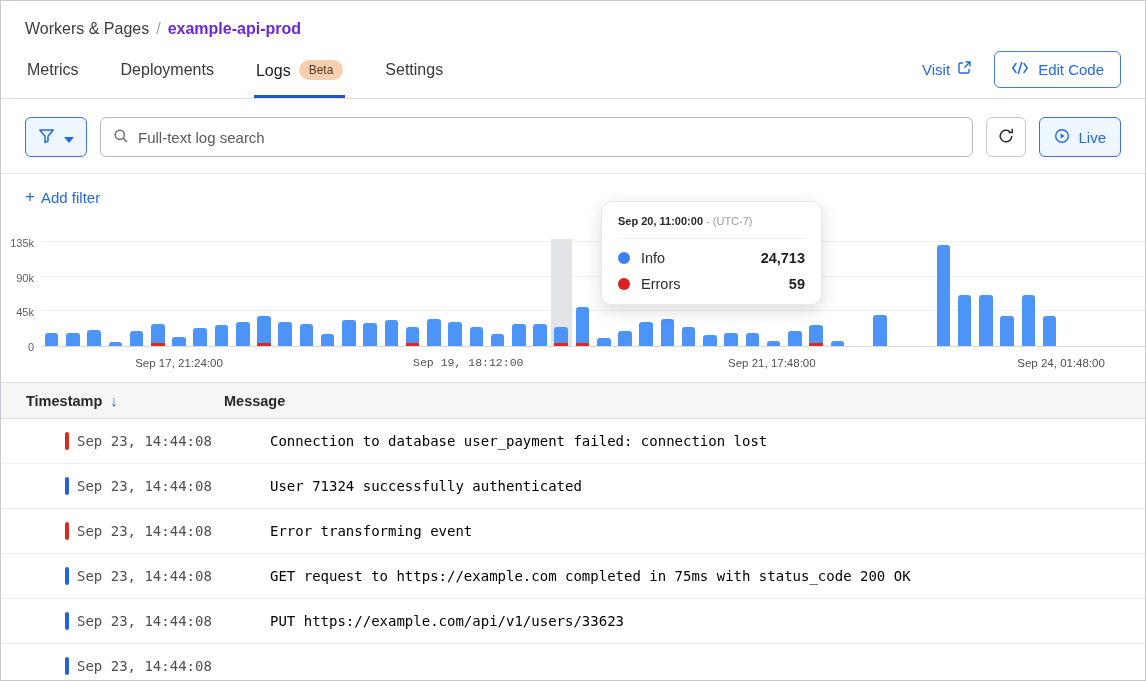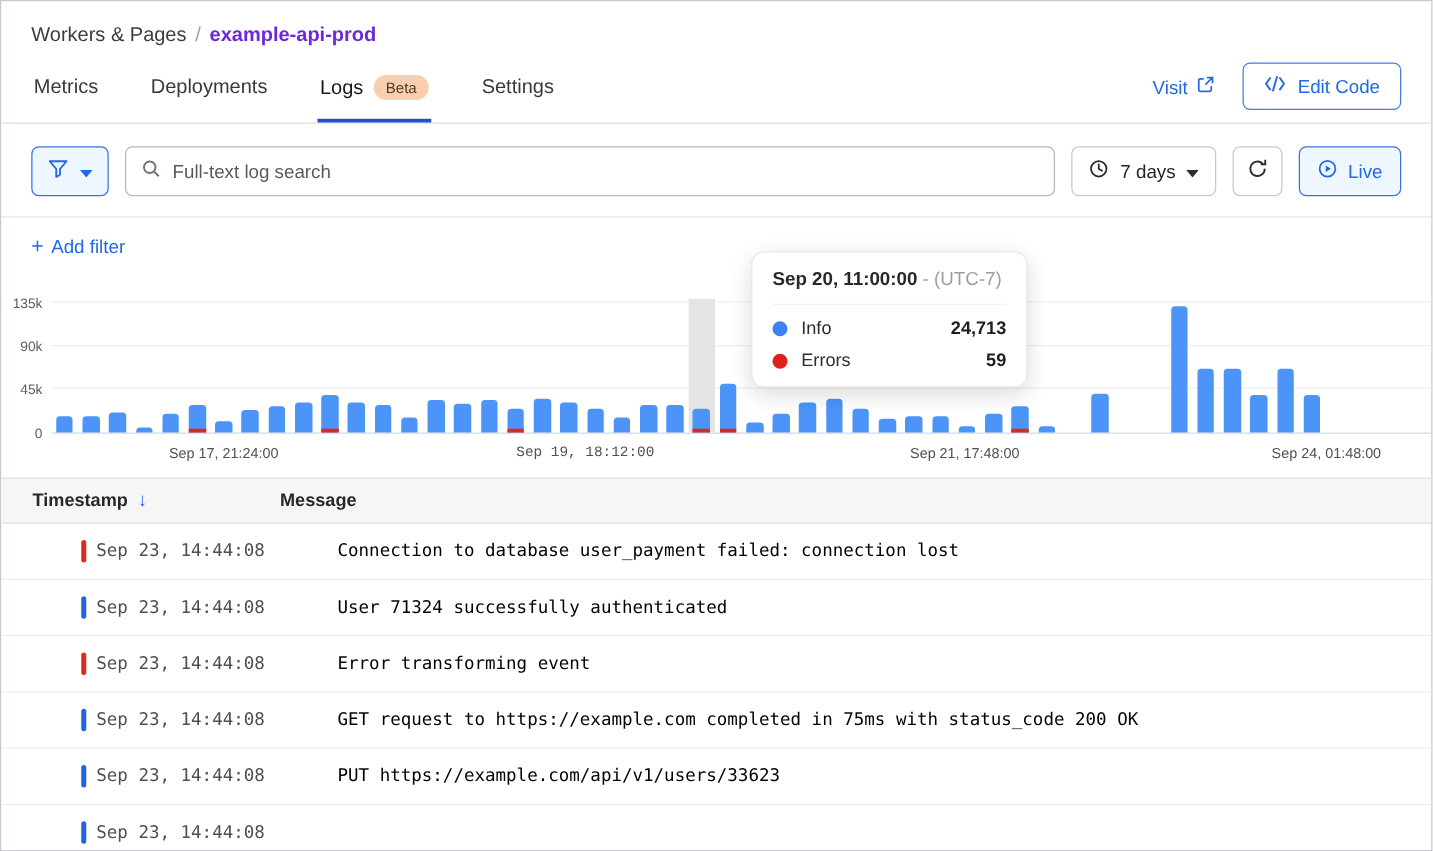--- a/index.html
+++ b/index.html
@@ -49,21 +49,21 @@
   .bars { position: absolute; inset: 0; display: flex; align-items: flex-end; }
   .slot { flex: 1; height: 100%; position: relative; display: flex; align-items: flex-end; justify-content: center; }
   .slot.hovered { background: #e3e4e5; }
   .bar { width: 64%; background: var(--barblue); border-radius: 3px 3px 0 0; position: relative; }
   .bar.err::after { content: ""; position: absolute; left: 0; right: 0; bottom: 0; height: 3px; background: var(--errred); }
   .xlabels { position: absolute; left: 40px; right: 0; bottom: 0; height: 18px; }
   .xlab { position: absolute; bottom: 0; transform: translateX(-50%); font-size: 11.5px; color: #4d5155; white-space: nowrap; }
 
   
   .tooltip { position: absolute; left: 600px; top: 200px; width: 221px; background: #fff; border: 1px solid #e7e8ea; border-radius: 10px; box-shadow: 0 6px 18px rgba(0,0,0,.14); padding: 13px 16px 12px; z-index: 5; }
-  .tt-title-row { font-size: 15px; padding-bottom: 11px; border-bottom: 1px solid #f0f0f1; }
+  .tt-title-row { font-size: 11px; padding-bottom: 11px; border-bottom: 1px solid #f0f0f1; }
   .tt-time { color: #26282b; font-weight: bold; }
   .tt-tz { color: #9a9ea3; }
   .tt-rows { padding-top: 11px; display: flex; flex-direction: column; gap: 10px; }
   .tt-row { display: flex; align-items: center; font-size: 14.5px; }
   .tt-dot { width: 12px; height: 12px; border-radius: 50%; margin-right: 11px; }
   .tt-label { color: #2b2d30; }
   .tt-value { margin-left: auto; font-weight: bold; color: #1d1f22; }
 
   
   .logtable { margin-top: 13px; }
@@ -140,34 +140,20 @@
   <div class="ctl search-box">
     <span>
       <svg width="16" height="16" viewBox="0 0 16 16">
           <circle cx="6.8" cy="6.8" r="4.6" fill="none" stroke="#6e7277" stroke-width="1.5"></circle>
           <line x1="10.4" y1="10.4" x2="14" y2="14" stroke="#6e7277" stroke-width="1.5"></line>
         </svg>
     </span>
     <input type="text" placeholder="Full-text log search" style="">
   </div>
 
-  <button class="ctl range-btn">
-    <span>
-      <svg width="16" height="16" viewBox="0 0 16 16">
-          <circle cx="8" cy="8" r="6.2" fill="none" stroke="#2a2d30" stroke-width="1.4"></circle>
-          <path d="M8 4.4V8l2.6 1.6" fill="none" stroke="#2a2d30" stroke-width="1.4" stroke-linecap="round"></path>
-        </svg>
-    </span>
-    <span>7 days</span>
-    <span>
-      <svg width="10" height="6" viewBox="0 0 10 6">
-          <path d="M0 0h10L5 6z" fill="#2a2d30"></path>
-        </svg>
-    </span>
-  </button>
 
   <button class="ctl refresh-btn">
     <span>
       <svg width="18" height="18" viewBox="0 0 18 18">
           <path d="M14.8 9a5.8 5.8 0 1 1-1.7-4.1" fill="none" stroke="#2a2d30" stroke-width="1.5"></path>
           <path d="M15.2 1.8v3.6h-3.6" fill="none" stroke="#2a2d30" stroke-width="1.5"></path>
         </svg>
     </span>
   </button>
 

